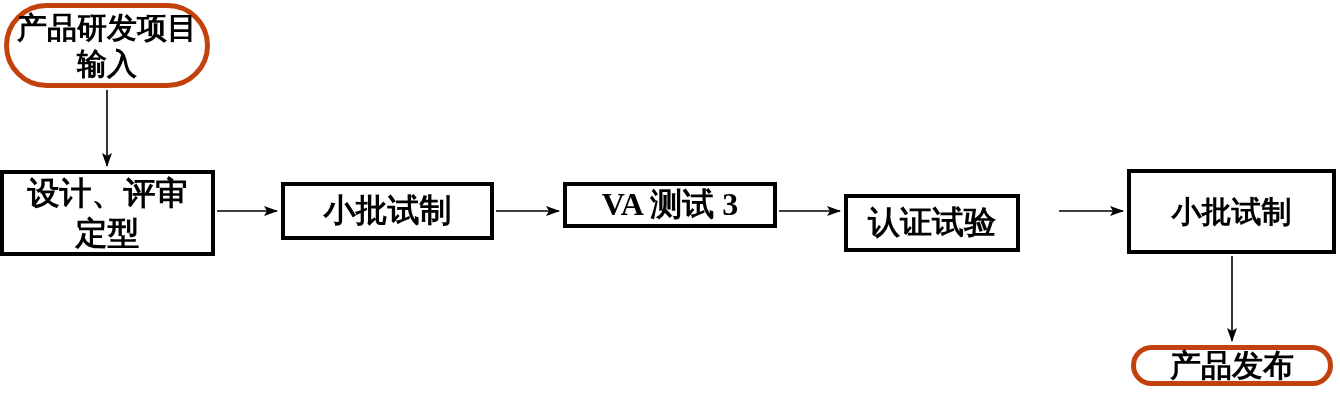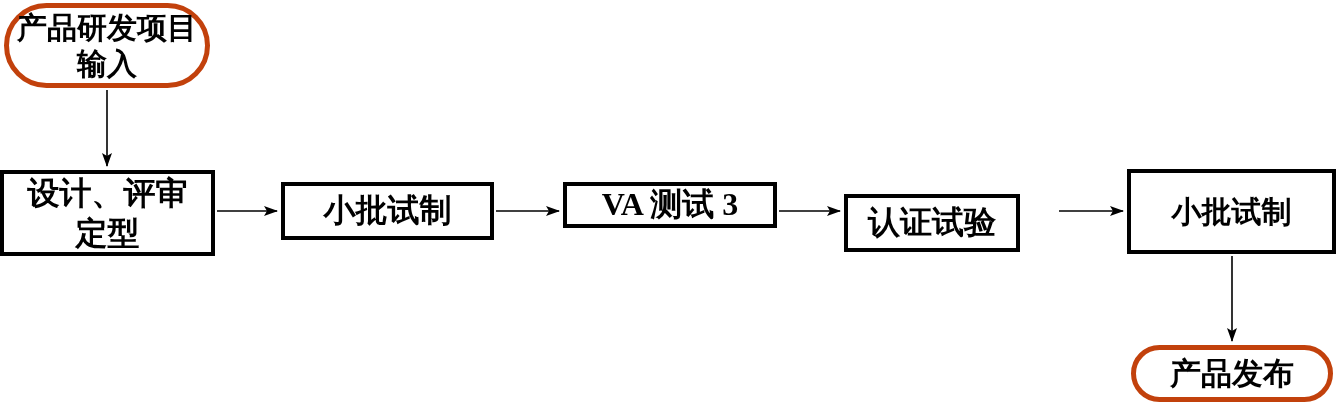--- a/index.html
+++ b/index.html
@@ -63,21 +63,21 @@
   .n-step4 {
     left: 844px; top: 182px; width: 176px; height: 58px;
     font-size: 32px;
     margin-top: 12px;
   }
   .n-step5 {
     left: 1127px; top: 169px; width: 209px; height: 85px;
     font-size: 30px; line-height: 37px;
   }
   .n-end {
-    left: 1131px; top: 345px; width: 202px; height: 57px;
+    left: 1131px; top: 345px; width: 202px; height: 41px;
     border-radius: 29px;
     font-size: 31px;
     align-items: center;
   }
 </style>
 </head>
 <body>
 
 <div class="canvas">
 

